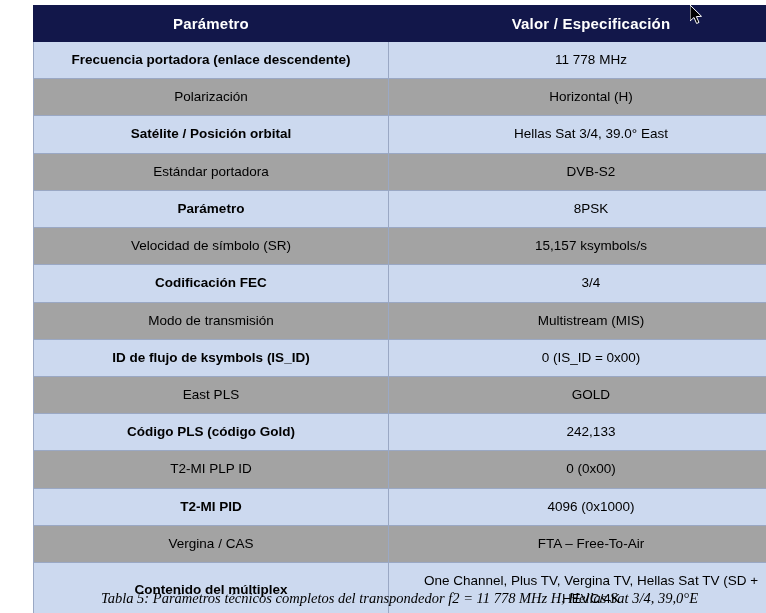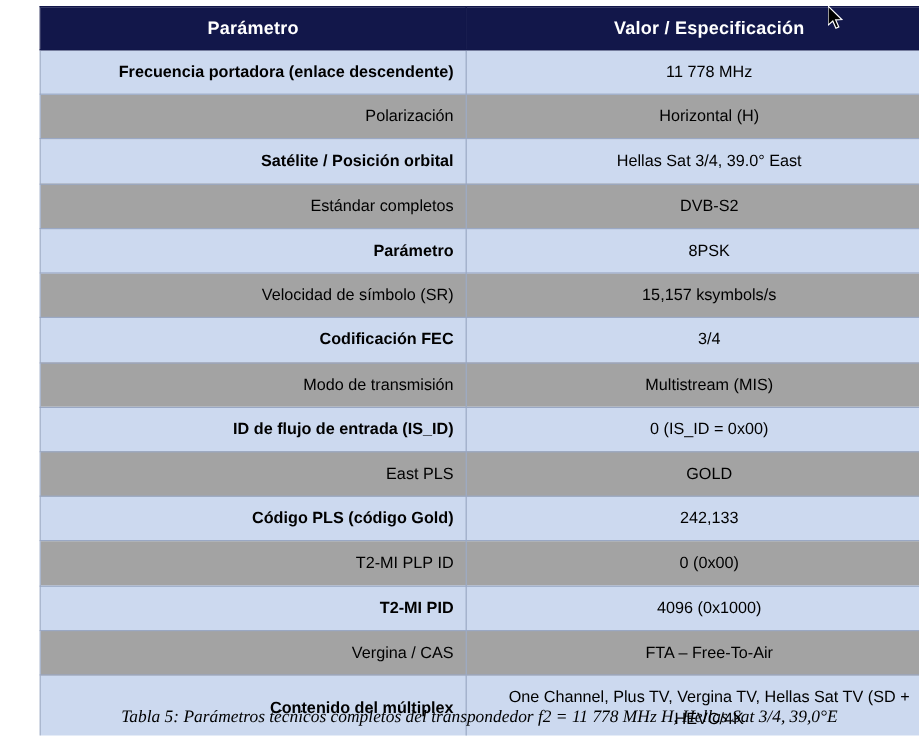--- a/index.html
+++ b/index.html
@@ -55,21 +55,21 @@
     vertical-align: middle;
     line-height: 1.35;
   }
   table.spec-table tbody tr.odd td {
     background: #ccd9ef;
   }
   table.spec-table tbody tr.even td {
     background: #a3a3a3;
   }
   td.param {
-    text-align: right;
+    text-align: center;
     font-weight: bold;
   }
   tr.even td.param {
     font-weight: normal;
   }
   td.value {
     text-align: center;
   }
   .caption {
     position: absolute;
@@ -117,41 +117,41 @@
         </tr>
         <tr class="even">
           <td class="param">Polarización</td>
           <td class="value">Horizontal (H)</td>
         </tr>
         <tr class="odd">
           <td class="param">Satélite / Posición orbital</td>
           <td class="value">Hellas Sat 3/4, 39.0° East</td>
         </tr>
         <tr class="even">
-          <td class="param">Estándar completos</td>
+          <td class="param">Estándar portadora</td>
           <td class="value">DVB-S2</td>
         </tr>
         <tr class="odd">
           <td class="param">Parámetro</td>
           <td class="value">8PSK</td>
         </tr>
         <tr class="even">
           <td class="param">Velocidad de símbolo (SR)</td>
           <td class="value">15,157 ksymbols/s</td>
         </tr>
         <tr class="odd">
           <td class="param">Codificación FEC</td>
           <td class="value">3/4</td>
         </tr>
         <tr class="even">
           <td class="param">Modo de transmisión</td>
           <td class="value">Multistream (MIS)</td>
         </tr>
         <tr class="odd">
-          <td class="param">ID de flujo de entrada (IS_ID)</td>
+          <td class="param">ID de flujo de ksymbols (IS_ID)</td>
           <td class="value">0 (IS_ID = 0x00)</td>
         </tr>
         <tr class="even">
           <td class="param">East PLS</td>
           <td class="value">GOLD</td>
         </tr>
         <tr class="odd">
           <td class="param">Código PLS (código Gold)</td>
           <td class="value">242,133</td>
         </tr>

